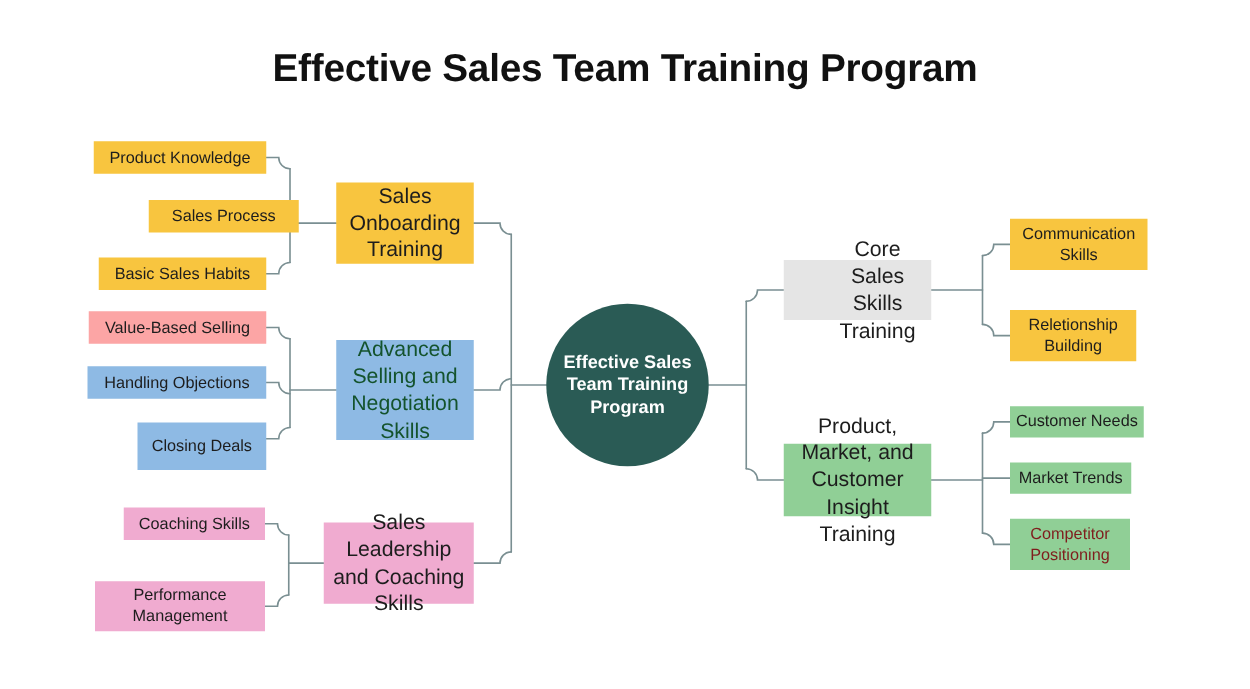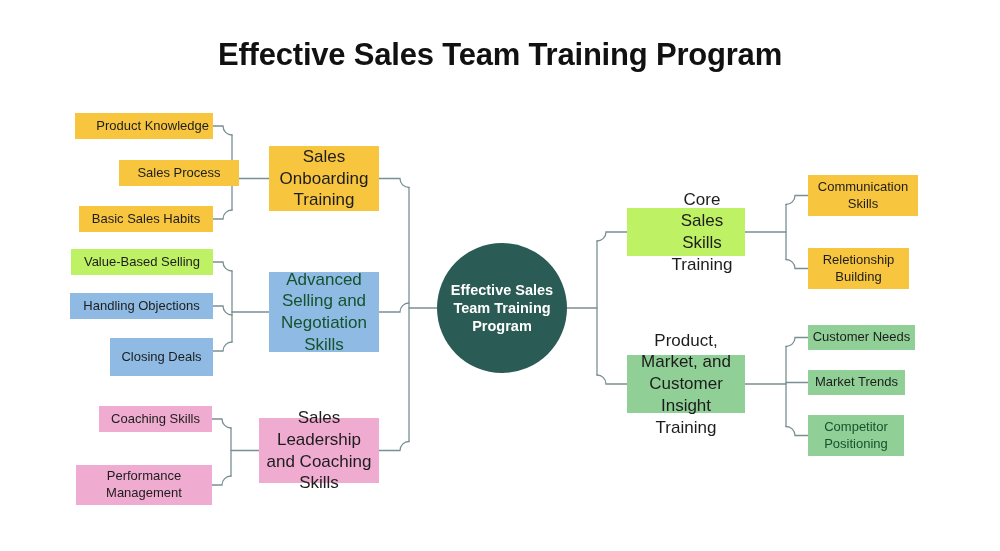--- a/index.html
+++ b/index.html
@@ -110,66 +110,66 @@
 
   <div class="title">Effective Sales Team Training Program</div>
 
   <div id="nodes">
       <div class="hub" style="left: 437px; top: 243px; width: 130px; height: 130px; background: rgb(42, 91, 85); color: rgb(255, 255, 255);">
         <span style="display: block; width: 104px;">Effective Sales Team Training Program</span>
       </div>
       <div class="node branch" style="left: 269px; top: 146px; width: 110px; height: 65px; background: rgb(248, 197, 63); color: rgb(29, 29, 29);">
         <span>Sales Onboarding Training</span>
       </div>
-      <div class="node leaf" style="left: 75px; top: 113px; width: 138px; height: 26px; background: rgb(248, 197, 63); color: rgb(29, 29, 29); justify-content: flex-end;">
+      <div class="node leaf" style="left: 75px; top: 113px; width: 138px; height: 26px; background: rgb(248, 197, 63); color: rgb(29, 29, 29);">
         <span>Product Knowledge</span>
       </div>
       <div class="node leaf" style="left: 99px; top: 160px; width: 120px; height: 26px; background: rgb(248, 197, 63); color: rgb(29, 29, 29); margin-left: 20px;">
         <span>Sales Process</span>
       </div>
       <div class="node leaf" style="left: 79px; top: 206px; width: 134px; height: 26px; background: rgb(248, 197, 63); color: rgb(29, 29, 29);">
         <span>Basic Sales Habits</span>
       </div>
       <div class="node branch" style="left: 269px; top: 272px; width: 110px; height: 80px; background: rgb(142, 186, 228); color: #14532d;">
         <span>Advanced Selling and Negotiation Skills</span>
       </div>
-      <div class="node leaf" style="left: 71px; top: 249px; width: 142px; height: 26px; background: #bef264; color: rgb(29, 29, 29);">
+      <div class="node leaf" style="left: 71px; top: 249px; width: 142px; height: 26px; background: #fca5a5; color: rgb(29, 29, 29);">
         <span>Value-Based Selling</span>
       </div>
       <div class="node leaf" style="left: 70px; top: 293px; width: 143px; height: 26px; background: rgb(142, 186, 228); color: rgb(29, 29, 29); align-items: center;">
         <span>Handling Objections</span>
       </div>
       <div class="node leaf" style="left: 110px; top: 338px; width: 103px; height: 38px; background: rgb(142, 186, 228); color: rgb(29, 29, 29);">
         <span>Closing Deals</span>
       </div>
       <div class="node branch" style="left: 259px; top: 418px; width: 120px; height: 65px; background: rgb(240, 171, 208); color: rgb(29, 29, 29);">
         <span>Sales Leadership and Coaching Skills</span>
       </div>
       <div class="node leaf" style="left: 99px; top: 406px; width: 113px; height: 26px; background: rgb(240, 171, 208); color: rgb(29, 29, 29); justify-content: center;">
         <span>Coaching Skills</span>
       </div>
       <div class="node leaf" style="left: 76px; top: 465px; width: 136px; height: 40px; background: rgb(240, 171, 208); color: rgb(29, 29, 29);">
         <span>Performance Management</span>
       </div>
-      <div class="node branch" style="left: 627px; top: 208px; width: 118px; height: 48px; background: #bef264; color: rgb(29, 29, 29); padding-left: 36px;">
+      <div class="node branch" style="left: 627px; top: 208px; width: 118px; height: 48px; background: #e5e5e5; color: rgb(29, 29, 29); padding-left: 36px;">
         <span>Core Sales Skills Training</span>
       </div>
       <div class="node leaf" style="left: 808px; top: 175px; width: 110px; height: 41px; background: rgb(248, 197, 63); color: rgb(29, 29, 29);">
         <span>Communication Skills</span>
       </div>
       <div class="node leaf" style="left: 808px; top: 248px; width: 101px; height: 41px; background: rgb(248, 197, 63); color: rgb(29, 29, 29);">
         <span>Reletionship Building</span>
       </div>
       <div class="node branch" style="left: 627px; top: 355px; width: 118px; height: 58px; background: rgb(144, 207, 150); color: rgb(29, 29, 29);">
         <span>Product, Market, and Customer Insight Training</span>
       </div>
       <div class="node leaf" style="left: 808px; top: 325px; width: 107px; height: 25px; background: rgb(144, 207, 150); color: rgb(29, 29, 29); text-align: right;">
         <span>Customer Needs</span>
       </div>
       <div class="node leaf" style="left: 808px; top: 370px; width: 97px; height: 25px; background: rgb(144, 207, 150); color: rgb(29, 29, 29);">
         <span>Market Trends</span>
       </div>
-      <div class="node leaf" style="left: 808px; top: 415px; width: 96px; height: 41px; background: rgb(144, 207, 150); color: #14532d;">
+      <div class="node leaf" style="left: 808px; top: 415px; width: 96px; height: 41px; background: rgb(144, 207, 150); color: #7f1d1d;">
         <span>Competitor Positioning</span>
       </div>
     </div>
 
 </div>
 
 </body></html>

